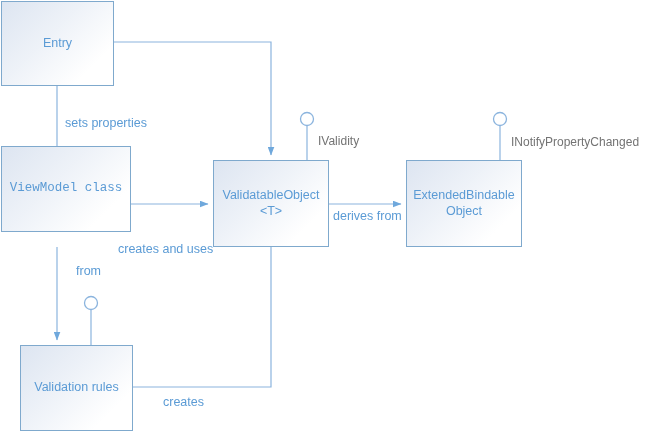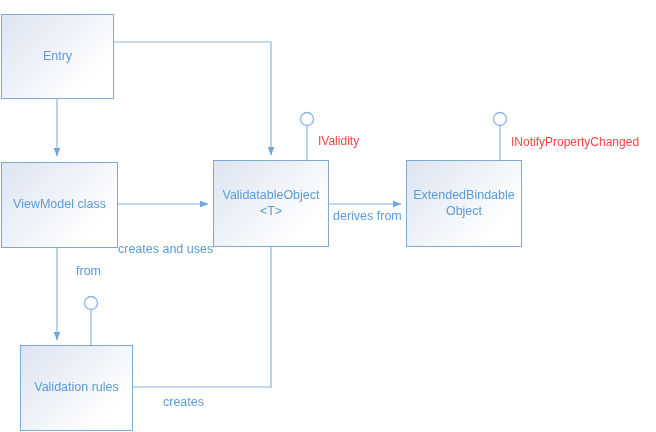--- a/index.html
+++ b/index.html
@@ -41,21 +41,21 @@
     position: absolute;
     color: #5b9bd5;
     font-size: 12.5px;
     line-height: 1.2;
     white-space: nowrap;
     background: transparent;
     z-index: 3;
   }
   .iface-label {
     position: absolute;
-    color: #ef4444;
+    color: #737373;
     font-size: 12px;
     line-height: 1.2;
     white-space: nowrap;
     z-index: 3;
   }
 </style>
 </head>
 <body>
 
 <div id="diagram-root">
@@ -86,25 +86,25 @@
     <g>
       <line x1="500" y1="125.5" x2="500" y2="160" stroke="#8bb4de" stroke-width="1.2"></line>
       <circle cx="500" cy="119" r="6.5" fill="#ffffff" stroke="#8bb4de" stroke-width="1.3"></circle>
     </g>
     <g>
       <line x1="91" y1="309.5" x2="91" y2="345" stroke="#8bb4de" stroke-width="1.2"></line>
       <circle cx="91" cy="303" r="6.5" fill="#ffffff" stroke="#8bb4de" stroke-width="1.3"></circle>
     </g>
   </svg>
 
-  <div class="node-box" style="left:1px; top:14px; width:113px; height:85px;">
+  <div class="node-box" style="left:1px; top:1px; width:113px; height:85px;">
     <span>Entry</span>
   </div>
 
-  <div class="node-box" style="left:1px; top:162px; width:117px; height:86px;">
+  <div class="node-box" style="left:1px; top:146px; width:130px; height:86px;font-family:Liberation Mono, monospace;">
     <span>ViewModel class</span>
   </div>
 
   <div class="node-box" style="left:406px; top:160px; width:116px; height:87px;">
     <span>
       <span>ExtendedBindable</span><br>
       <span>Object</span>
     </span>
   </div>
 
@@ -113,20 +113,21 @@
       <span>ValidatableObject</span><br>
       <span>&lt;T&gt;</span>
     </span>
   </div>
 
   <div class="node-box" style="left:1px; top:345px; width:113px; height:86px;margin-left:19px;">
     <span>Validation rules</span>
   </div>
 
 
+  <div class="edge-label" style="left:65px; top:116px;">sets properties</div>
 
   <div class="edge-label" style="left:118px; top:214px;margin-top:28px;">creates and uses</div>
 
   <div class="edge-label" style="left:333px; top:209px;">derives from</div>
 
   <div class="edge-label" style="left:76px; top:264px;">from</div>
 
   <div class="edge-label" style="left:163px; top:395px;">creates</div>
 
   <div class="iface-label" style="left:318px; top:134px;">IValidity</div>

